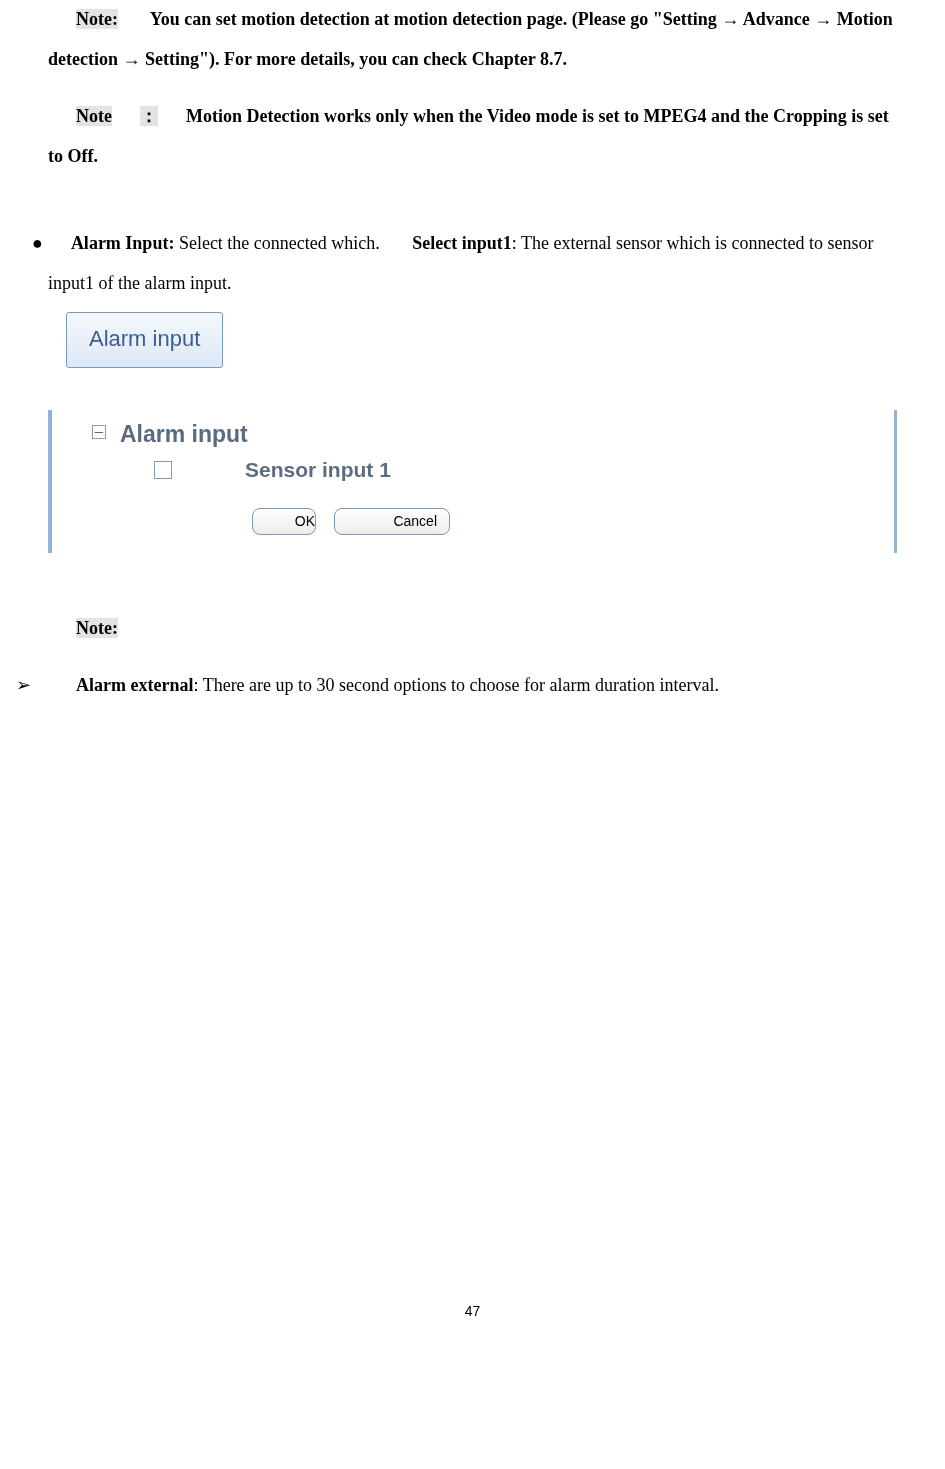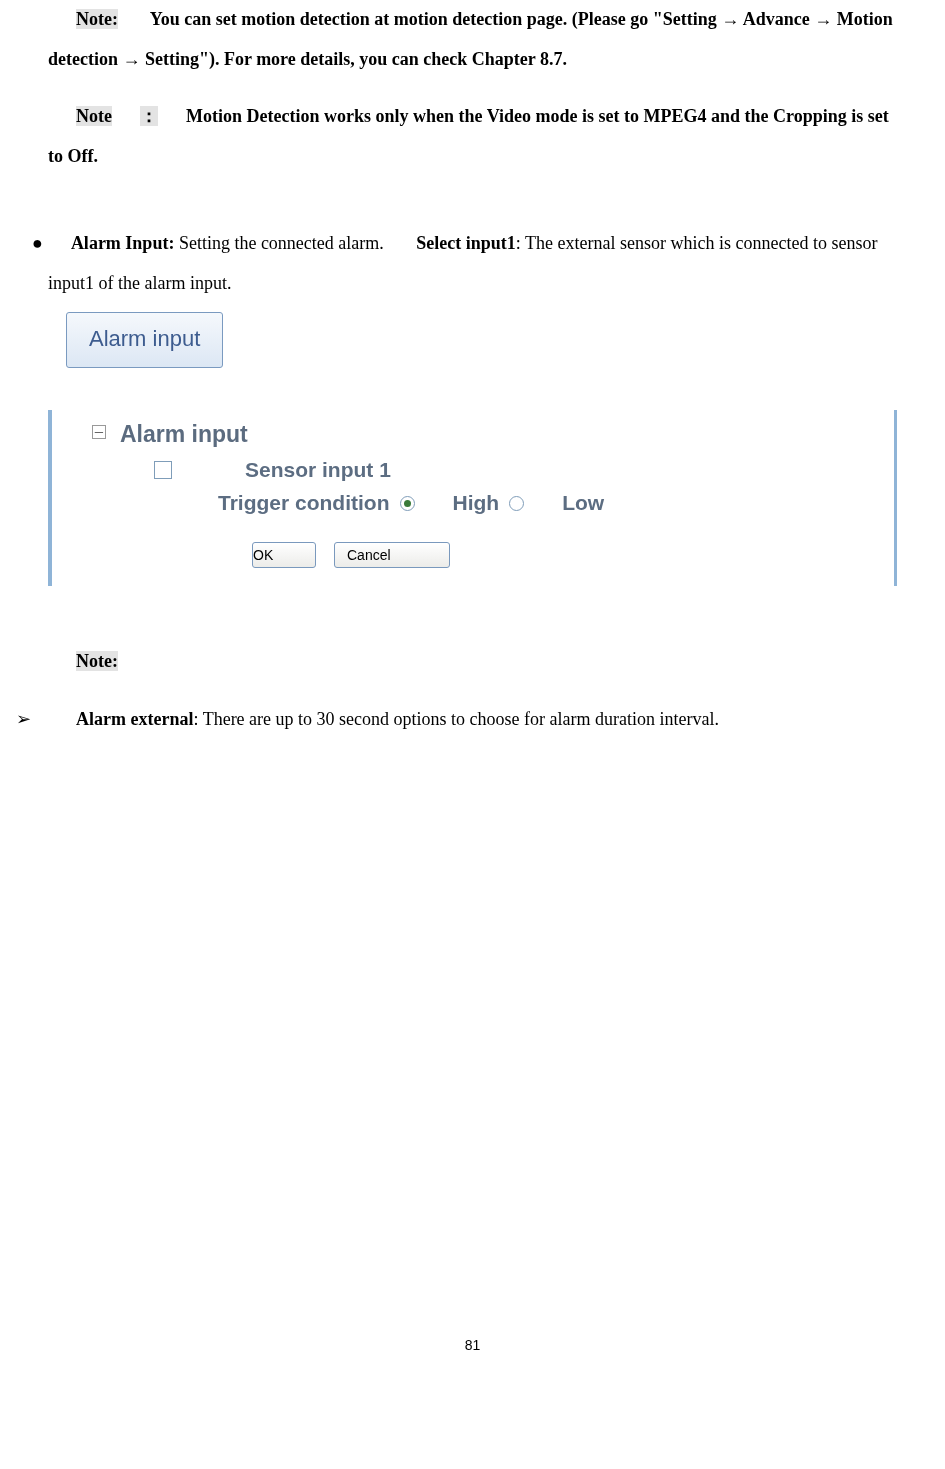--- a/index.html
+++ b/index.html
@@ -111,24 +111,24 @@
     margin-top:22px;
     padding-left:160px;
     display:flex;
     gap:18px;
   }
   .dlg-btn {
     font-family: Tahoma, Arial, sans-serif;
     font-size:14px;
     color:#000;
     border:1px solid #7a99bd;
-    border-radius:3px;
+    border-radius:8px;
     background:linear-gradient(#fff,#ecece9);
     display:inline-block;
-    text-align:left;
+    text-align:right;
   }
   .dlg-btn.ok { width:62px; padding:1px 0; }
   .dlg-btn.cancel { width:90px; padding:1px 12px; }
   .note3 {
     margin-top:56px;
   }
   .alarm-dur {
     margin-top: 18px;
     display:flex;
   }
@@ -156,59 +156,52 @@
   </p>
 
   
   <p style="margin-top:18px;">
     <span class="hl bold">Note</span><span class="hl bold">：</span><span class="bold">Motion Detection works only when the Video mode is set to MPEG4 and the Cropping is set to Off.</span>
   </p>
 
   
   <div class="bullet-row">
     <p>
-      <span class="bold" style="margin-left:-16px;padding-right:0px;">●</span><span class="bold">Alarm Input:</span><span> Setting the connected alarm. </span><span class="bold">Select input1</span><span>: The external sensor which is connected to sensor input1 of the alarm input.</span>
+      <span class="bold" style="margin-left:-16px;padding-right:0px;">●</span><span class="bold">Alarm Input:</span><span> Select the connected which. </span><span class="bold">Select input1</span><span>: The external sensor which is connected to sensor input1 of the alarm input.</span>
     </p>
   </div>
 
   
   <div class="btn-graphic">Alarm input</div>
 
   
   <div class="panel">
     <div class="panel-row">
       <span class="folder-minus">–</span>
       <span class="panel-heading">Alarm input</span>
     </div>
     <div class="panel-row panel-sub">
       <span class="checkbox"></span>
       <span class="bold" style="color:#5c6d82;">Sensor input 1</span>
     </div>
-    <div class="panel-row panel-sub2">
-      <span class="bold" style="color:#5c6d82;">Trigger condition</span>
-      <span class="radio sel"></span>
-      <span class="bold" style="color:#5c6d82;">High</span>
-      <span class="radio"></span>
-      <span class="bold" style="color:#5c6d82;">Low</span>
-    </div>
     <div class="dlg-btns">
       <span class="dlg-btn ok">OK</span>
       <span class="dlg-btn cancel">Cancel</span>
     </div>
   </div>
 
   
   <div class="note3">
     <p><span class="hl bold">Note:</span><span class="hl"> </span></p>
   </div>
 
   
   <div class="alarm-dur">
     <div class="arrow">➢</div>
     <p>
       <span class="bold">Alarm external</span><span>: There are up to 30 second options to choose for alarm duration interval.</span>
     </p>
   </div>
 
   
-  <div class="page-num">81</div>
+  <div class="page-num">47</div>
 
 </div>
 
 </body></html>

